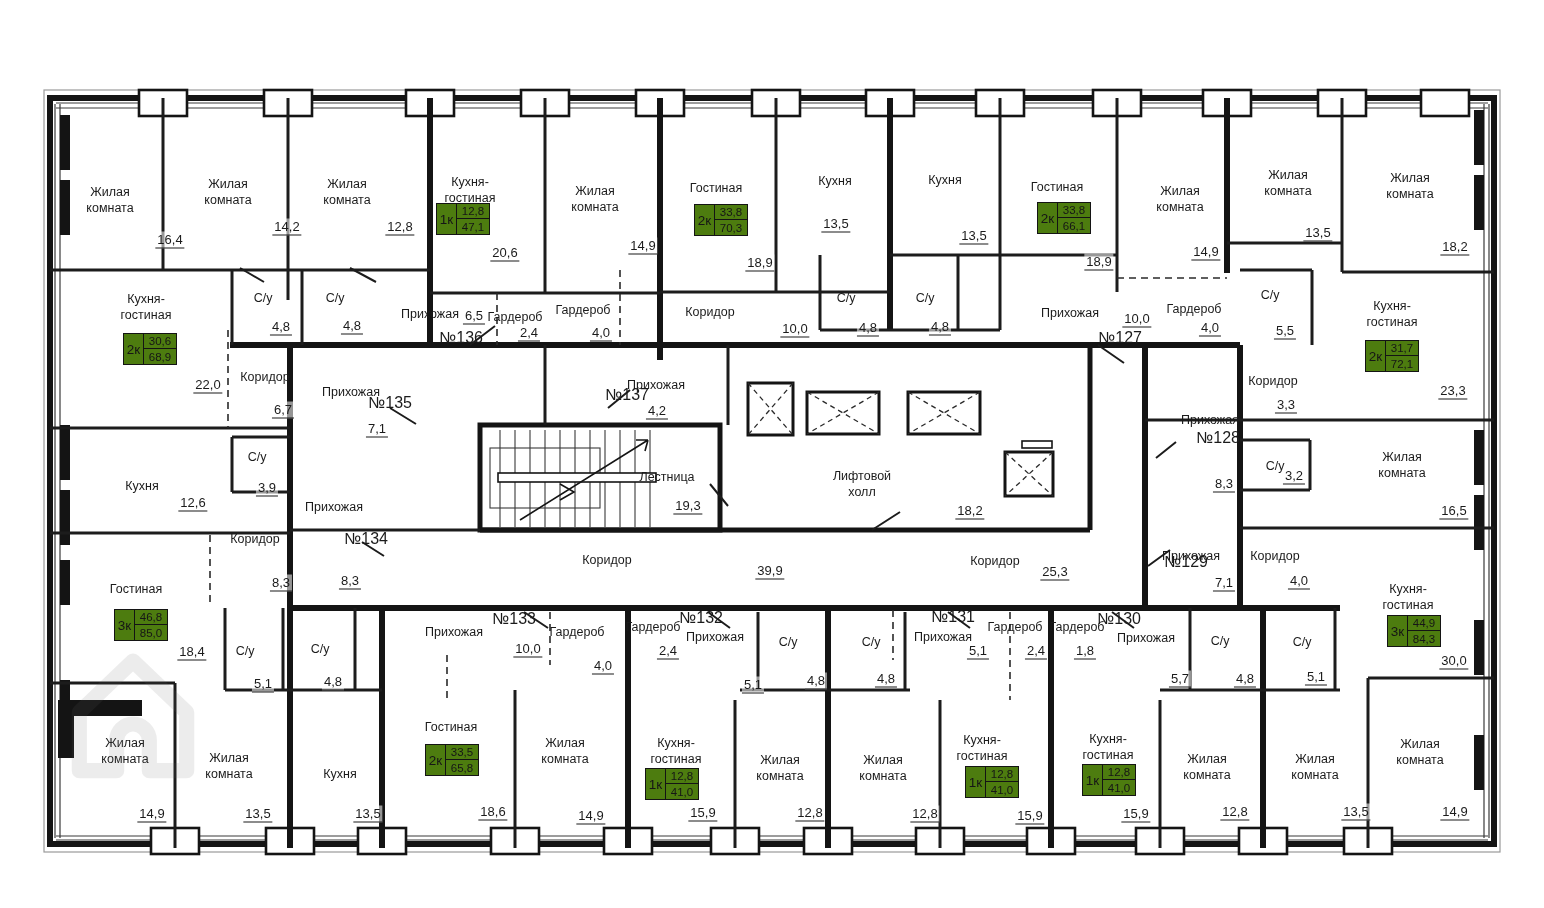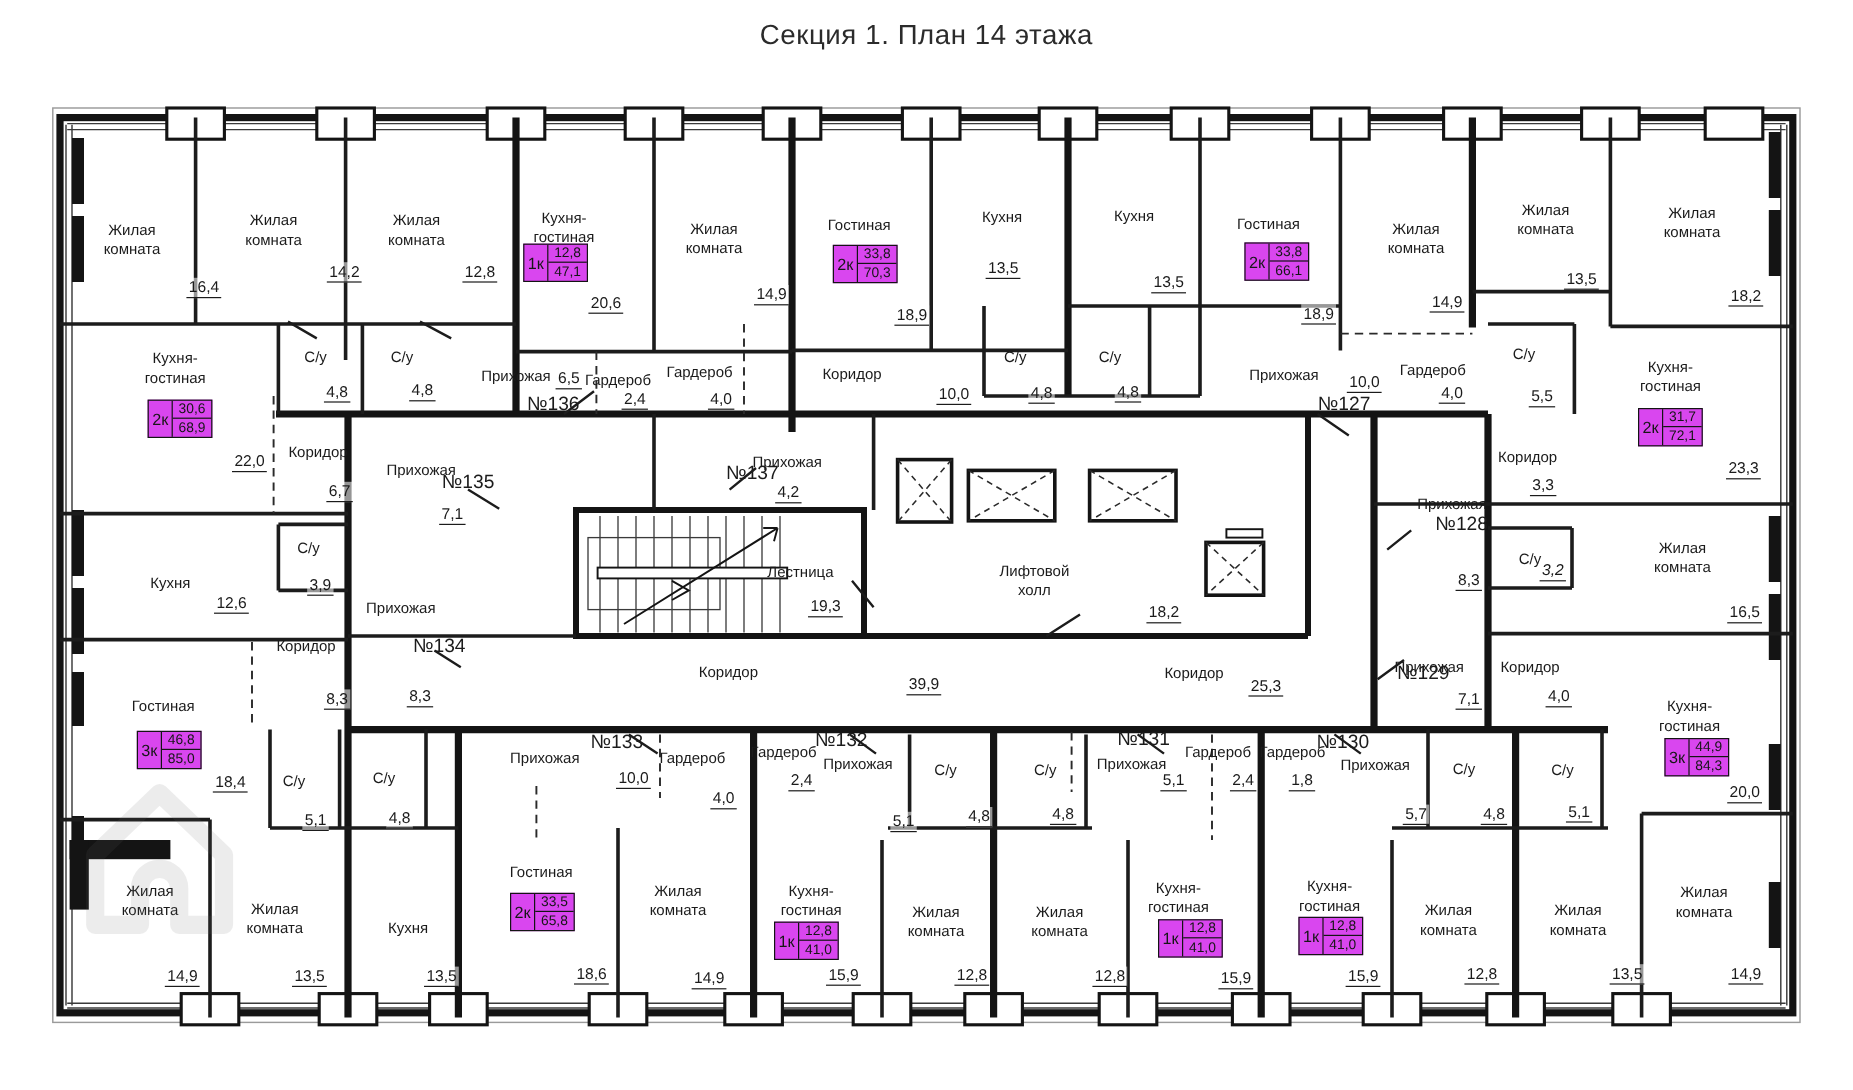--- a/index.html
+++ b/index.html
@@ -9,34 +9,33 @@
          font-size:23px;font-weight:400;letter-spacing:.5px;color:#2b2b2b;white-space:nowrap;}
   .plan{position:absolute;left:0;top:0;width:1544px;height:908px;}
   .walls{position:absolute;left:0;top:0;}
   #labels-layer{position:absolute;left:0;top:0;width:1544px;height:908px;}
   .rlabel{position:absolute;transform:translate(-50%,-50%);font-size:12.5px;line-height:1.3;
           text-align:center;white-space:pre-line;color:#1b1b1b;}
   .alabel{position:absolute;transform:translate(-50%,-50%);font-size:13px;color:#1b1b1b;
           border-bottom:1.4px solid #1b1b1b;padding:0 2px 1px;white-space:nowrap;background:rgba(255,255,255,.55);}
   .numlabel{position:absolute;transform:translate(-50%,-50%);font-size:16px;color:#1b1b1b;white-space:nowrap;}
   .infobox{position:absolute;display:grid;grid-template-columns:20px 32px;grid-template-rows:15px 15px;
-           border:1.6px solid #141414;background:#d946ef;z-index:3;}
+           border:1.6px solid #141414;background:#4d7c0f;z-index:3;}
   .infobox .rooms{grid-row:1/3;border-right:1.6px solid #141414;display:flex;align-items:center;
                   justify-content:center;font-size:13.5px;}
   .infobox .living{border-bottom:1.6px solid #141414;display:flex;align-items:center;justify-content:center;font-size:11.5px;}
   .infobox .total{display:flex;align-items:center;justify-content:center;font-size:11.5px;}
   .watermark{position:absolute;left:58px;top:640px;display:flex;align-items:center;gap:26px;
              opacity:.12;z-index:4;pointer-events:none;}
   .watermark .wm-text{font-size:96px;font-weight:bold;color:#6a6a6a;letter-spacing:2px;}
 </style>
 </head>
 <body>
 
 <div class="page">
-  <div class="title">Секция 1. План 14 этажа</div>
 
   <div class="plan">
 
     <svg class="walls" width="1544" height="908" viewBox="0 0 1544 908">
 
       <rect x="44" y="90" width="1456" height="762" fill="none" stroke="#9a9a9a" stroke-width="1.2"></rect>
 
       <rect x="50" y="98" width="1444" height="746" fill="none" stroke="#141414" stroke-width="6"></rect>
 
       <g stroke="#3a3a3a" stroke-width="1.2">
@@ -287,30 +286,30 @@
         <div class="alabel" style="left: 1453px; top: 391px;">23,3</div>
         <div class="alabel" style="left: 283px; top: 410px;">6,7</div>
         <div class="alabel" style="left: 377px; top: 429px;">7,1</div>
         <div class="alabel" style="left: 657px; top: 411px;">4,2</div>
         <div class="alabel" style="left: 1286px; top: 405px;">3,3</div>
         <div class="alabel" style="left: 267px; top: 488px;">3,9</div>
         <div class="alabel" style="left: 193px; top: 503px;">12,6</div>
         <div class="alabel" style="left: 688px; top: 506px;">19,3</div>
         <div class="alabel" style="left: 970px; top: 511px;">18,2</div>
         <div class="alabel" style="left: 1224px; top: 484px;">8,3</div>
-        <div class="alabel" style="left: 1294px; top: 476px; font-style: italic;">3,2</div>
+        <div class="alabel" style="left: 1294px; top: 476px;">3,2</div>
         <div class="alabel" style="left: 1454px; top: 511px;">16,5</div>
         <div class="alabel" style="left: 281px; top: 583px;">8,3</div>
         <div class="alabel" style="left: 350px; top: 581px;">8,3</div>
         <div class="alabel" style="left: 770px; top: 571px;">39,9</div>
         <div class="alabel" style="left: 1055px; top: 572px;">25,3</div>
         <div class="alabel" style="left: 1224px; top: 583px;">7,1</div>
         <div class="alabel" style="left: 1299px; top: 581px;">4,0</div>
         <div class="alabel" style="left: 192px; top: 652px;">18,4</div>
-        <div class="alabel" style="left: 1454px; top: 661px;">20,0</div>
+        <div class="alabel" style="left: 1454px; top: 661px;">30,0</div>
         <div class="alabel" style="left: 528px; top: 649px;">10,0</div>
         <div class="alabel" style="left: 603px; top: 666px;">4,0</div>
         <div class="alabel" style="left: 668px; top: 651px;">2,4</div>
         <div class="alabel" style="left: 753px; top: 685px;">5,1</div>
         <div class="alabel" style="left: 816px; top: 681px;">4,8</div>
         <div class="alabel" style="left: 886px; top: 679px;">4,8</div>
         <div class="alabel" style="left: 978px; top: 651px;">5,1</div>
         <div class="alabel" style="left: 1036px; top: 651px;">2,4</div>
         <div class="alabel" style="left: 1085px; top: 651px;">1,8</div>
         <div class="alabel" style="left: 1180px; top: 679px;">5,7</div>

